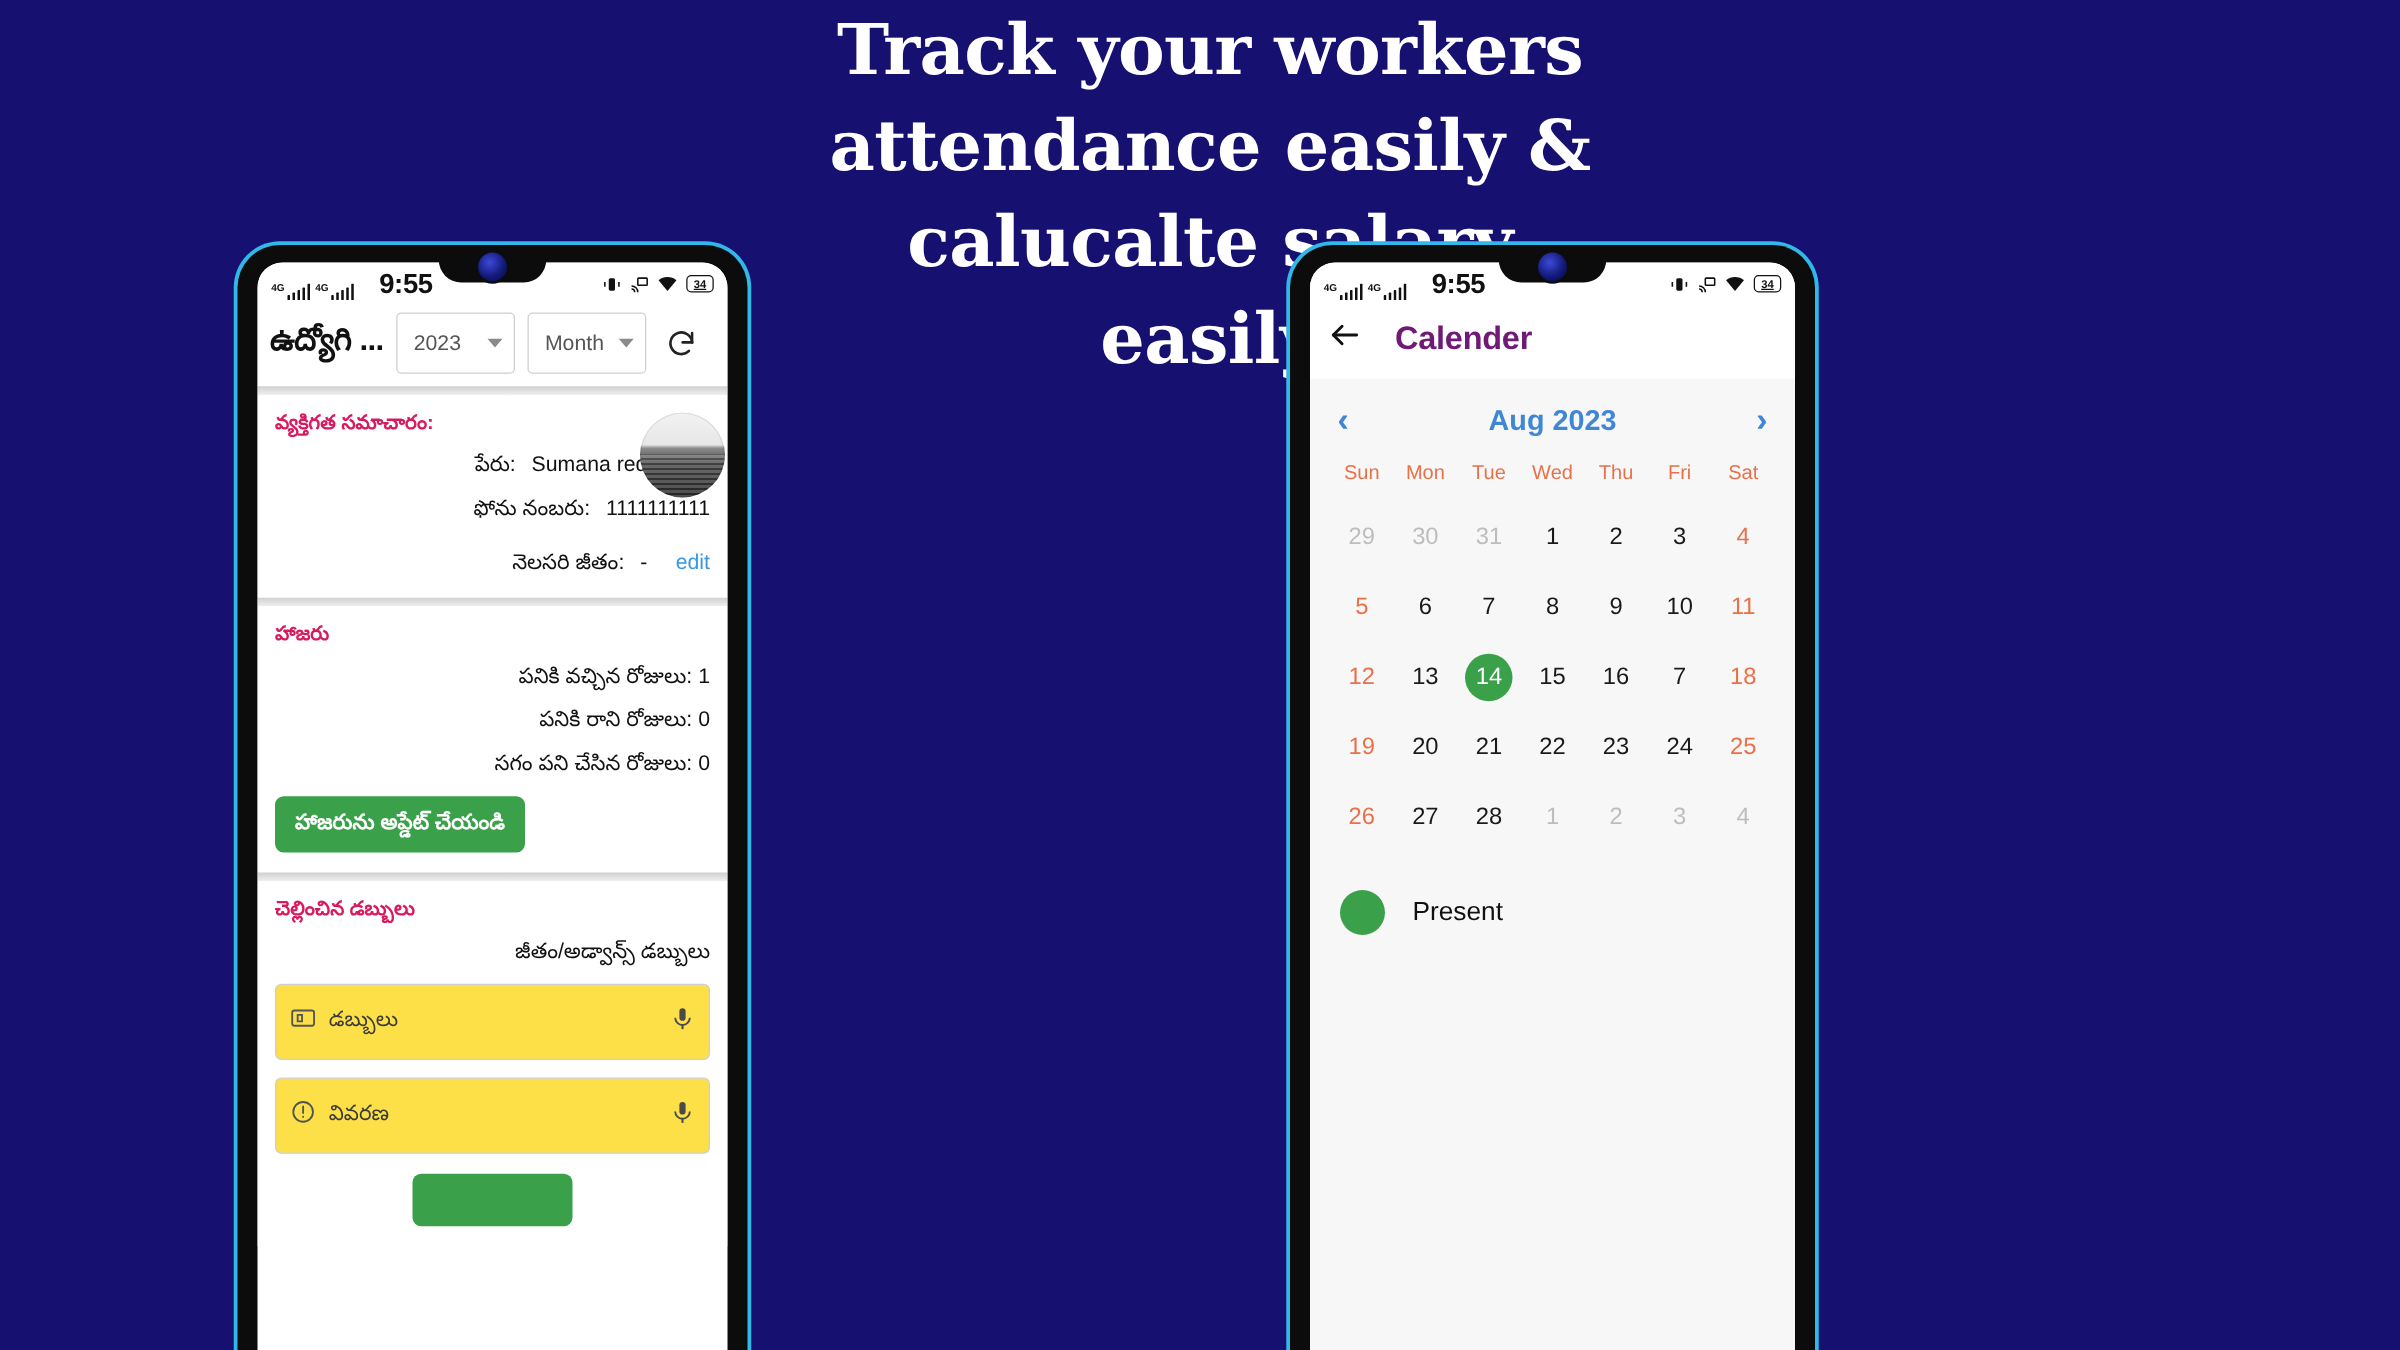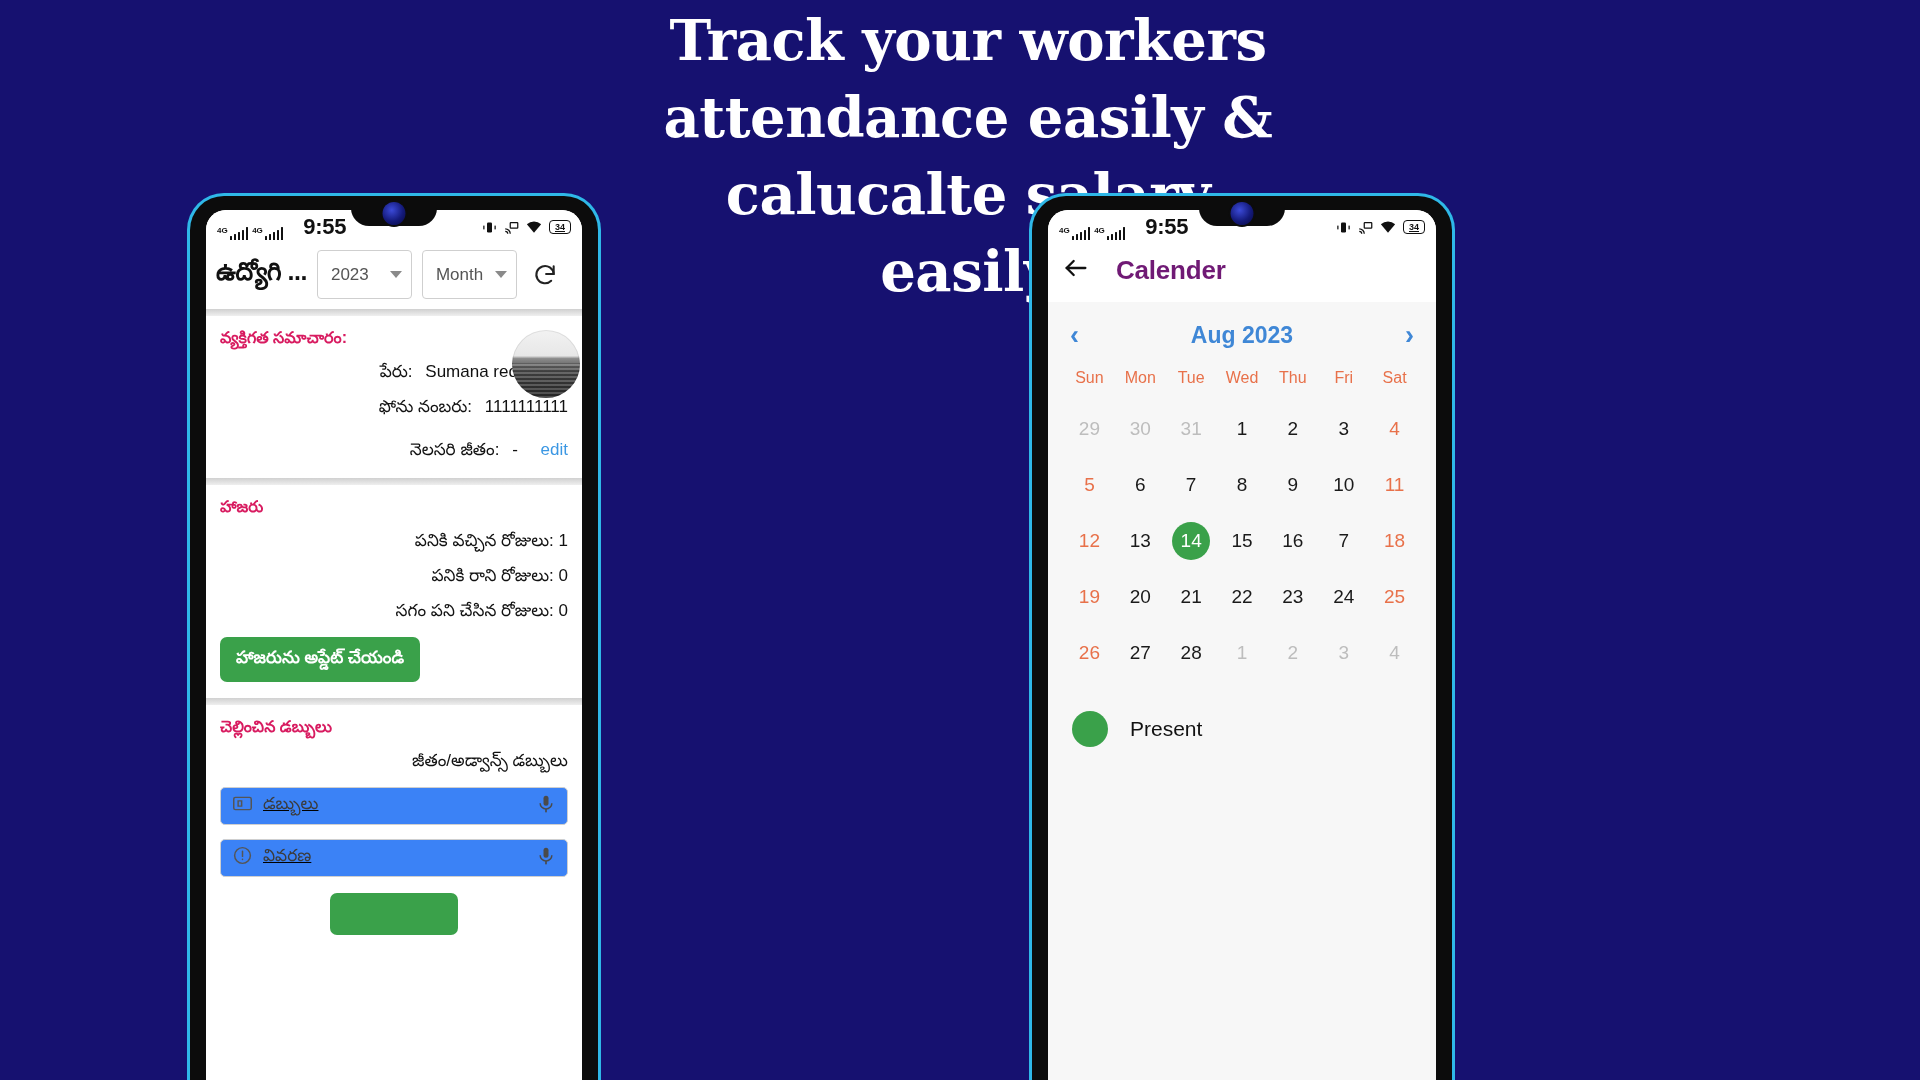--- a/index.html
+++ b/index.html
@@ -150,23 +150,22 @@
     background: #3aa14a; color: #fff;
     font-size: 17px; font-weight: 700;
     border-radius: 7px;
     padding: 11px 16px;
     border: none;
     margin-top: 2px;
   }
   .field {
     display: flex; align-items: center; gap: 10px;
     border: 1px solid #cfcfcf; border-radius: 5px;
-    height: 38px; padding: 0 11px; margin-top: 14px;
-    background: #3b82f6;
-    text-decoration: underline;
+    height: 61px; padding: 0 11px; margin-top: 14px;
+    background: #fde047;
   }
   .field .fi { flex: 0 0 auto; color: #555; }
   .field .ph { flex: 1; font-size: 17px; color: #3b3b3b; }
   .field .mic { flex: 0 0 auto; color: #4a4a4a; }
   .btn-green-wide {
     display: block; width: 128px; margin: 16px auto 0 auto;
     background: #3aa14a; color: #fff; border: none;
     border-radius: 7px; padding: 11px 0; font-size: 17px; font-weight: 700;
     text-align: center;
   }

